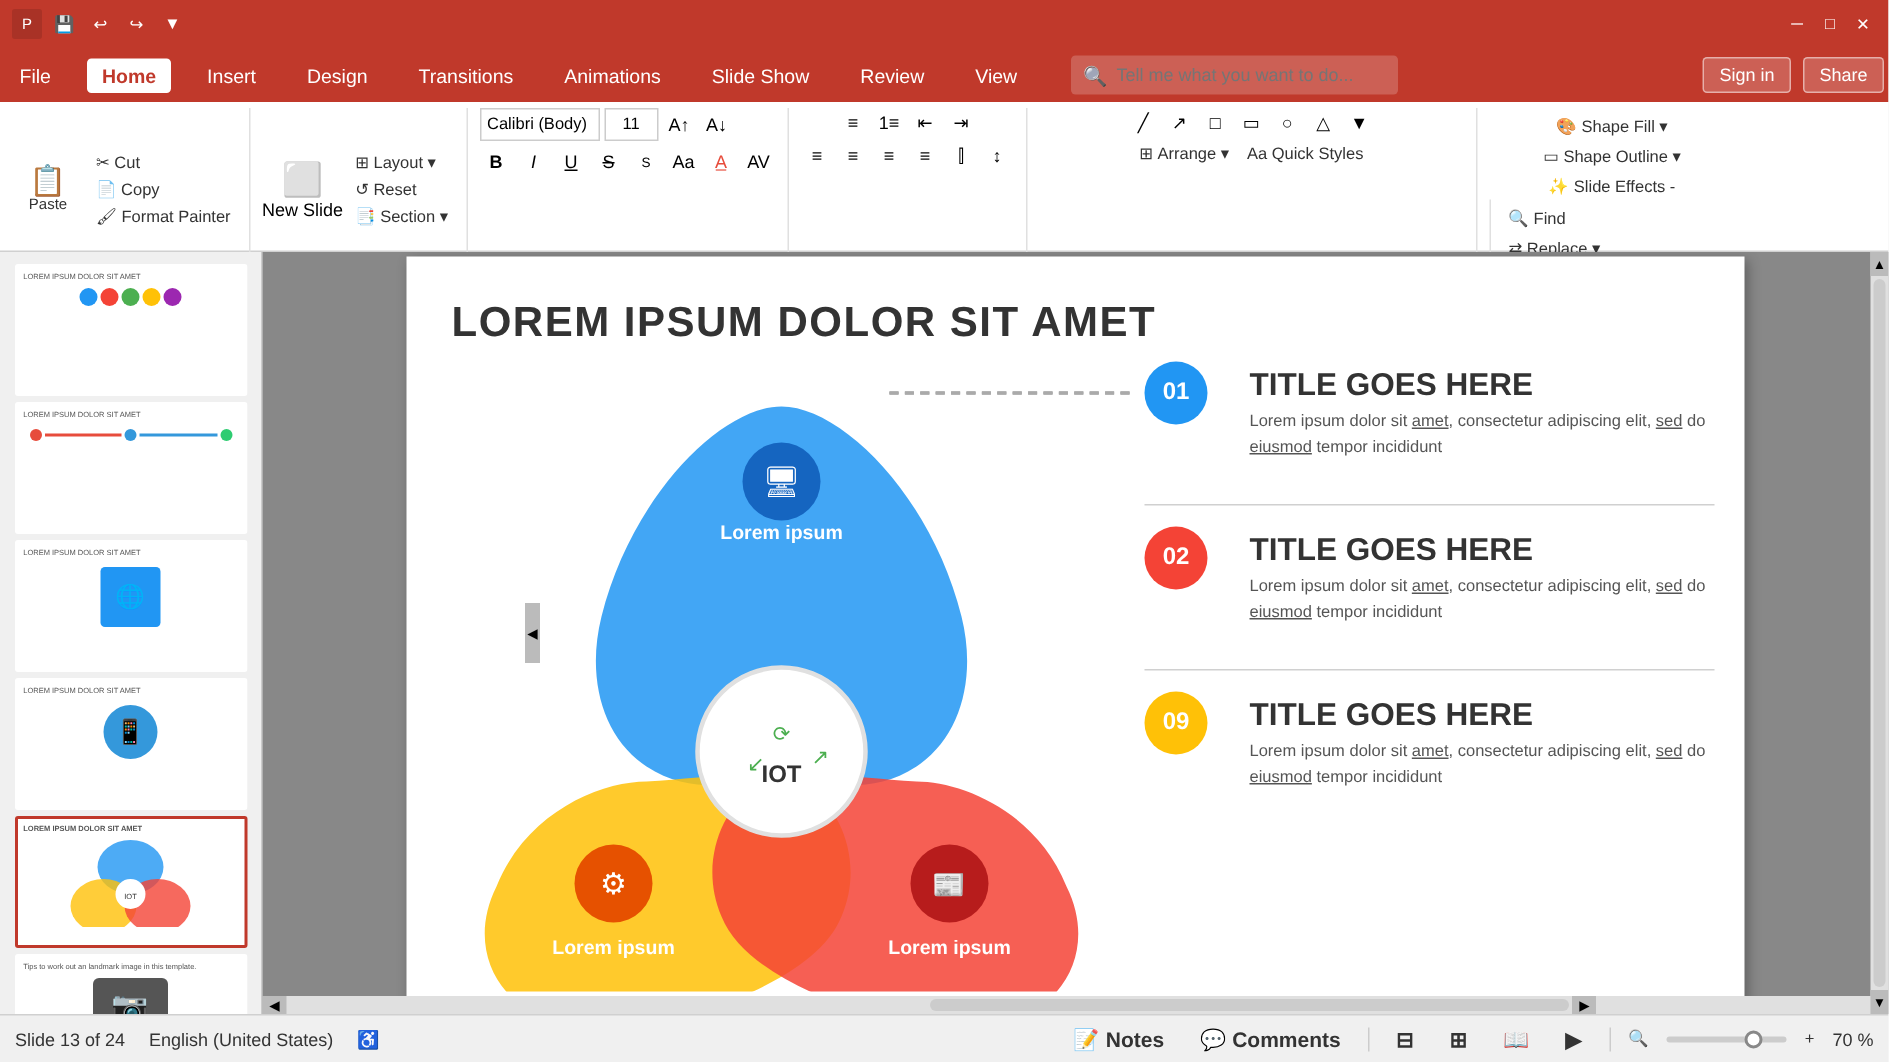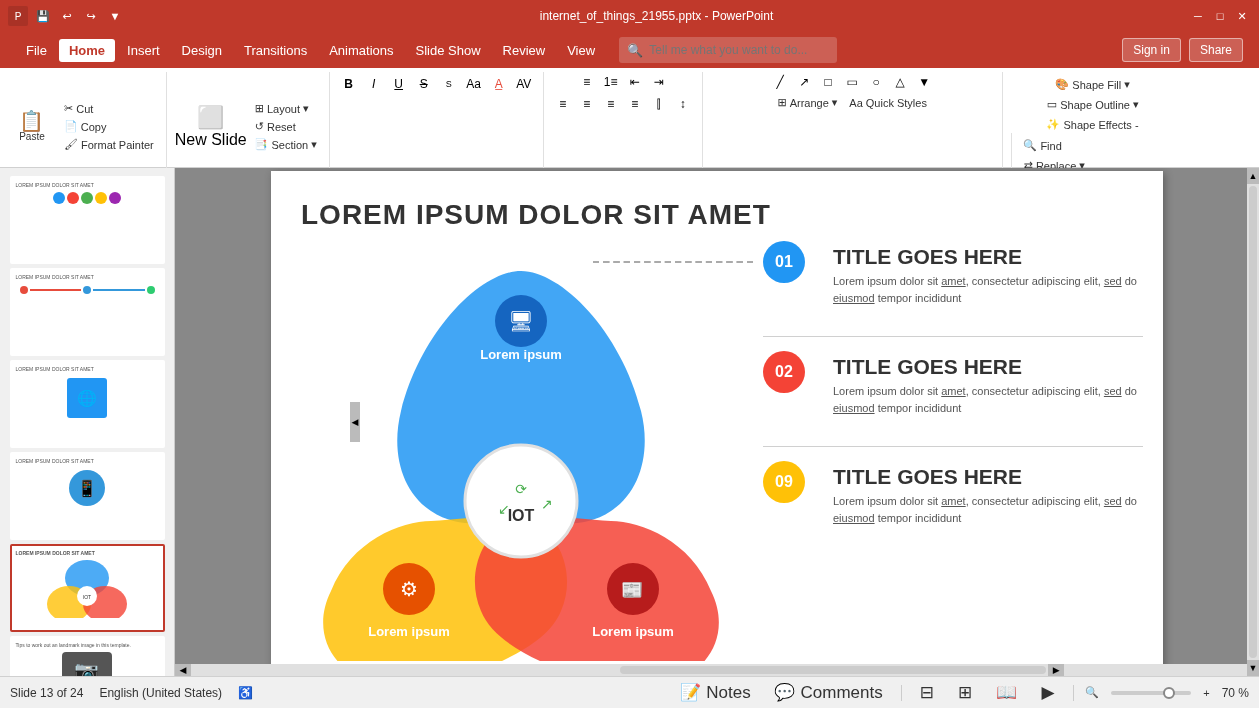--- a/index.html
+++ b/index.html
@@ -20,22 +20,22 @@
     #titlebar-right { display: flex; align-items: center; gap: 4px; }
     .title-btn { width: 18px; height: 18px; display: flex; align-items: center; justify-content: center; font-size: 11px; color: white; cursor: pointer; }
     .title-icon { width: 20px; height: 20px; background: #a93226; border-radius: 2px; display: flex; align-items: center; justify-content: center; font-size: 10px; color: white; }
 
     
     #menubar {
       background: #c0392b;
       height: 36px;
       display: flex;
       align-items: center;
-      padding: 0 16px;
-      gap: 2px;
+      padding: 0 3px;
+      gap: 14px;
     }
     .menu-item {
       padding: 4px 10px;
       font-size: 13px;
       color: white;
       cursor: pointer;
       border-radius: 3px;
     }
     .menu-item:hover, .menu-item.active { background: #e74c3c; }
     .menu-item.active { background: white; color: #c0392b; font-weight: 600; }
@@ -156,21 +156,21 @@
       background: #f0f0f0;
       border-top: 1px solid #d0d0d0;
       display: flex;
       align-items: center;
       padding: 0 10px;
       font-size: 12px;
       color: #333;
       gap: 16px;
     }
     #statusbar-right { margin-left: auto; display: flex; align-items: center; gap: 12px; }
-    .status-btn { cursor: pointer; padding: 2px 6px; border-radius: 3px; font-size: 17px; }
+    .status-btn { cursor: pointer; padding: 2px 6px; border-radius: 3px; font-size: 14px; font-weight: bold; }
     .zoom-slider { width: 80px; height: 4px; background: #ccc; border-radius: 2px; cursor: pointer; position: relative; }
     .zoom-thumb { width: 12px; height: 12px; background: white; border: 2px solid #888; border-radius: 50%; position: absolute; top: -4px; right: 20%; cursor: pointer; }
 
     
     .slide-title {
       position: absolute;
       top: 28px;
       left: 30px;
       font-size: 28px;
       font-weight: 700;
@@ -247,21 +247,20 @@
 <body>
 
 <div id="titlebar">
   <div id="titlebar-left">
     <div class="title-icon">P</div>
     <div class="title-btn">💾</div>
     <div class="title-btn">↩</div>
     <div class="title-btn">↪</div>
     <div class="title-btn">▼</div>
   </div>
-  <div id="titlebar-center">internet_of_things_21955.pptx - PowerPoint</div>
   <div id="titlebar-right">
     <div class="title-btn">─</div>
     <div class="title-btn">□</div>
     <div class="title-btn">✕</div>
   </div>
 </div>
 
 <div id="menubar">
   <div class="menu-item">File</div>
   <div class="menu-item active">Home</div>
@@ -298,33 +297,39 @@
           <div class="ribbon-btn-small">🖌 <span>Format Painter</span></div>
         </div>
       </div>
       <div class="ribbon-group-label">Clipboard</div>
     </div>
 
     <div class="ribbon-group">
       <div class="ribbon-group-content">
         <div style="display:flex; flex-direction:column; align-items:center;">
           <div style="font-size:22px;">⬜</div>
-          <div style="font-size:16px;">New Slide</div>
+          <div style="font-size:12px;">New Slide</div>
         </div>
         <div class="ribbon-col">
           <div class="ribbon-btn-small">⊞ <span>Layout</span> ▾</div>
           <div class="ribbon-btn-small">↺ <span>Reset</span></div>
           <div class="ribbon-btn-small">📑 <span>Section</span> ▾</div>
         </div>
       </div>
       <div class="ribbon-group-label">Slides</div>
     </div>
 
     <div class="ribbon-group" style="min-width: 200px;">
       <div class="ribbon-group-content" style="flex-direction:column; align-items:flex-start; gap:2px;">
+        <div style="display:flex; gap:3px; align-items:center;">
+          <input type="text" class="font-input" value="Calibri (Body)" style="">
+          <input type="text" class="font-size-input" value="11" style="">
+          <div class="fmt-btn">A↑</div>
+          <div class="fmt-btn">A↓</div>
+        </div>
         <div class="formatting-bar">
           <div class="fmt-btn" style="font-weight:bold;">B</div>
           <div class="fmt-btn" style="font-style:italic;">I</div>
           <div class="fmt-btn" style="text-decoration:underline;">U</div>
           <div class="fmt-btn" style="text-decoration:line-through;">S</div>
           <div class="fmt-btn" style="font-size:9px;">S</div>
           <div class="fmt-btn">Aa</div>
           <div class="fmt-btn" style="color:#e74c3c;">A̲</div>
           <div class="fmt-btn">AV</div>
         </div>
@@ -369,21 +374,21 @@
           <div class="ribbon-btn-small">Aa <span>Quick Styles</span></div>
         </div>
       </div>
       <div class="ribbon-group-label">Drawing</div>
     </div>
 
     <div class="ribbon-group" style="min-width:180px;">
       <div class="ribbon-group-content" style="flex-direction:column; gap:3px; padding-top:4px;">
         <div class="ribbon-btn-small">🎨 <span>Shape Fill</span> ▾</div>
         <div class="ribbon-btn-small">▭ <span>Shape Outline</span> ▾</div>
-        <div class="ribbon-btn-small">✨ <span>Shape Effects -</span></div>
+        <div class="ribbon-btn-small">✨ <span>Slide Effects -</span></div>
       </div>
       <div style="display:flex; flex-direction:column; gap:3px; padding-top:4px; padding-left:8px; border-left:1px solid #e0e0e0;">
         <div class="ribbon-btn-small">🔍 <span>Find</span></div>
         <div class="ribbon-btn-small">⇄ <span>Replace</span> ▾</div>
         <div class="ribbon-btn-small">↖ <span>Select -</span></div>
       </div>
     </div>
 
   </div>
 </div>

